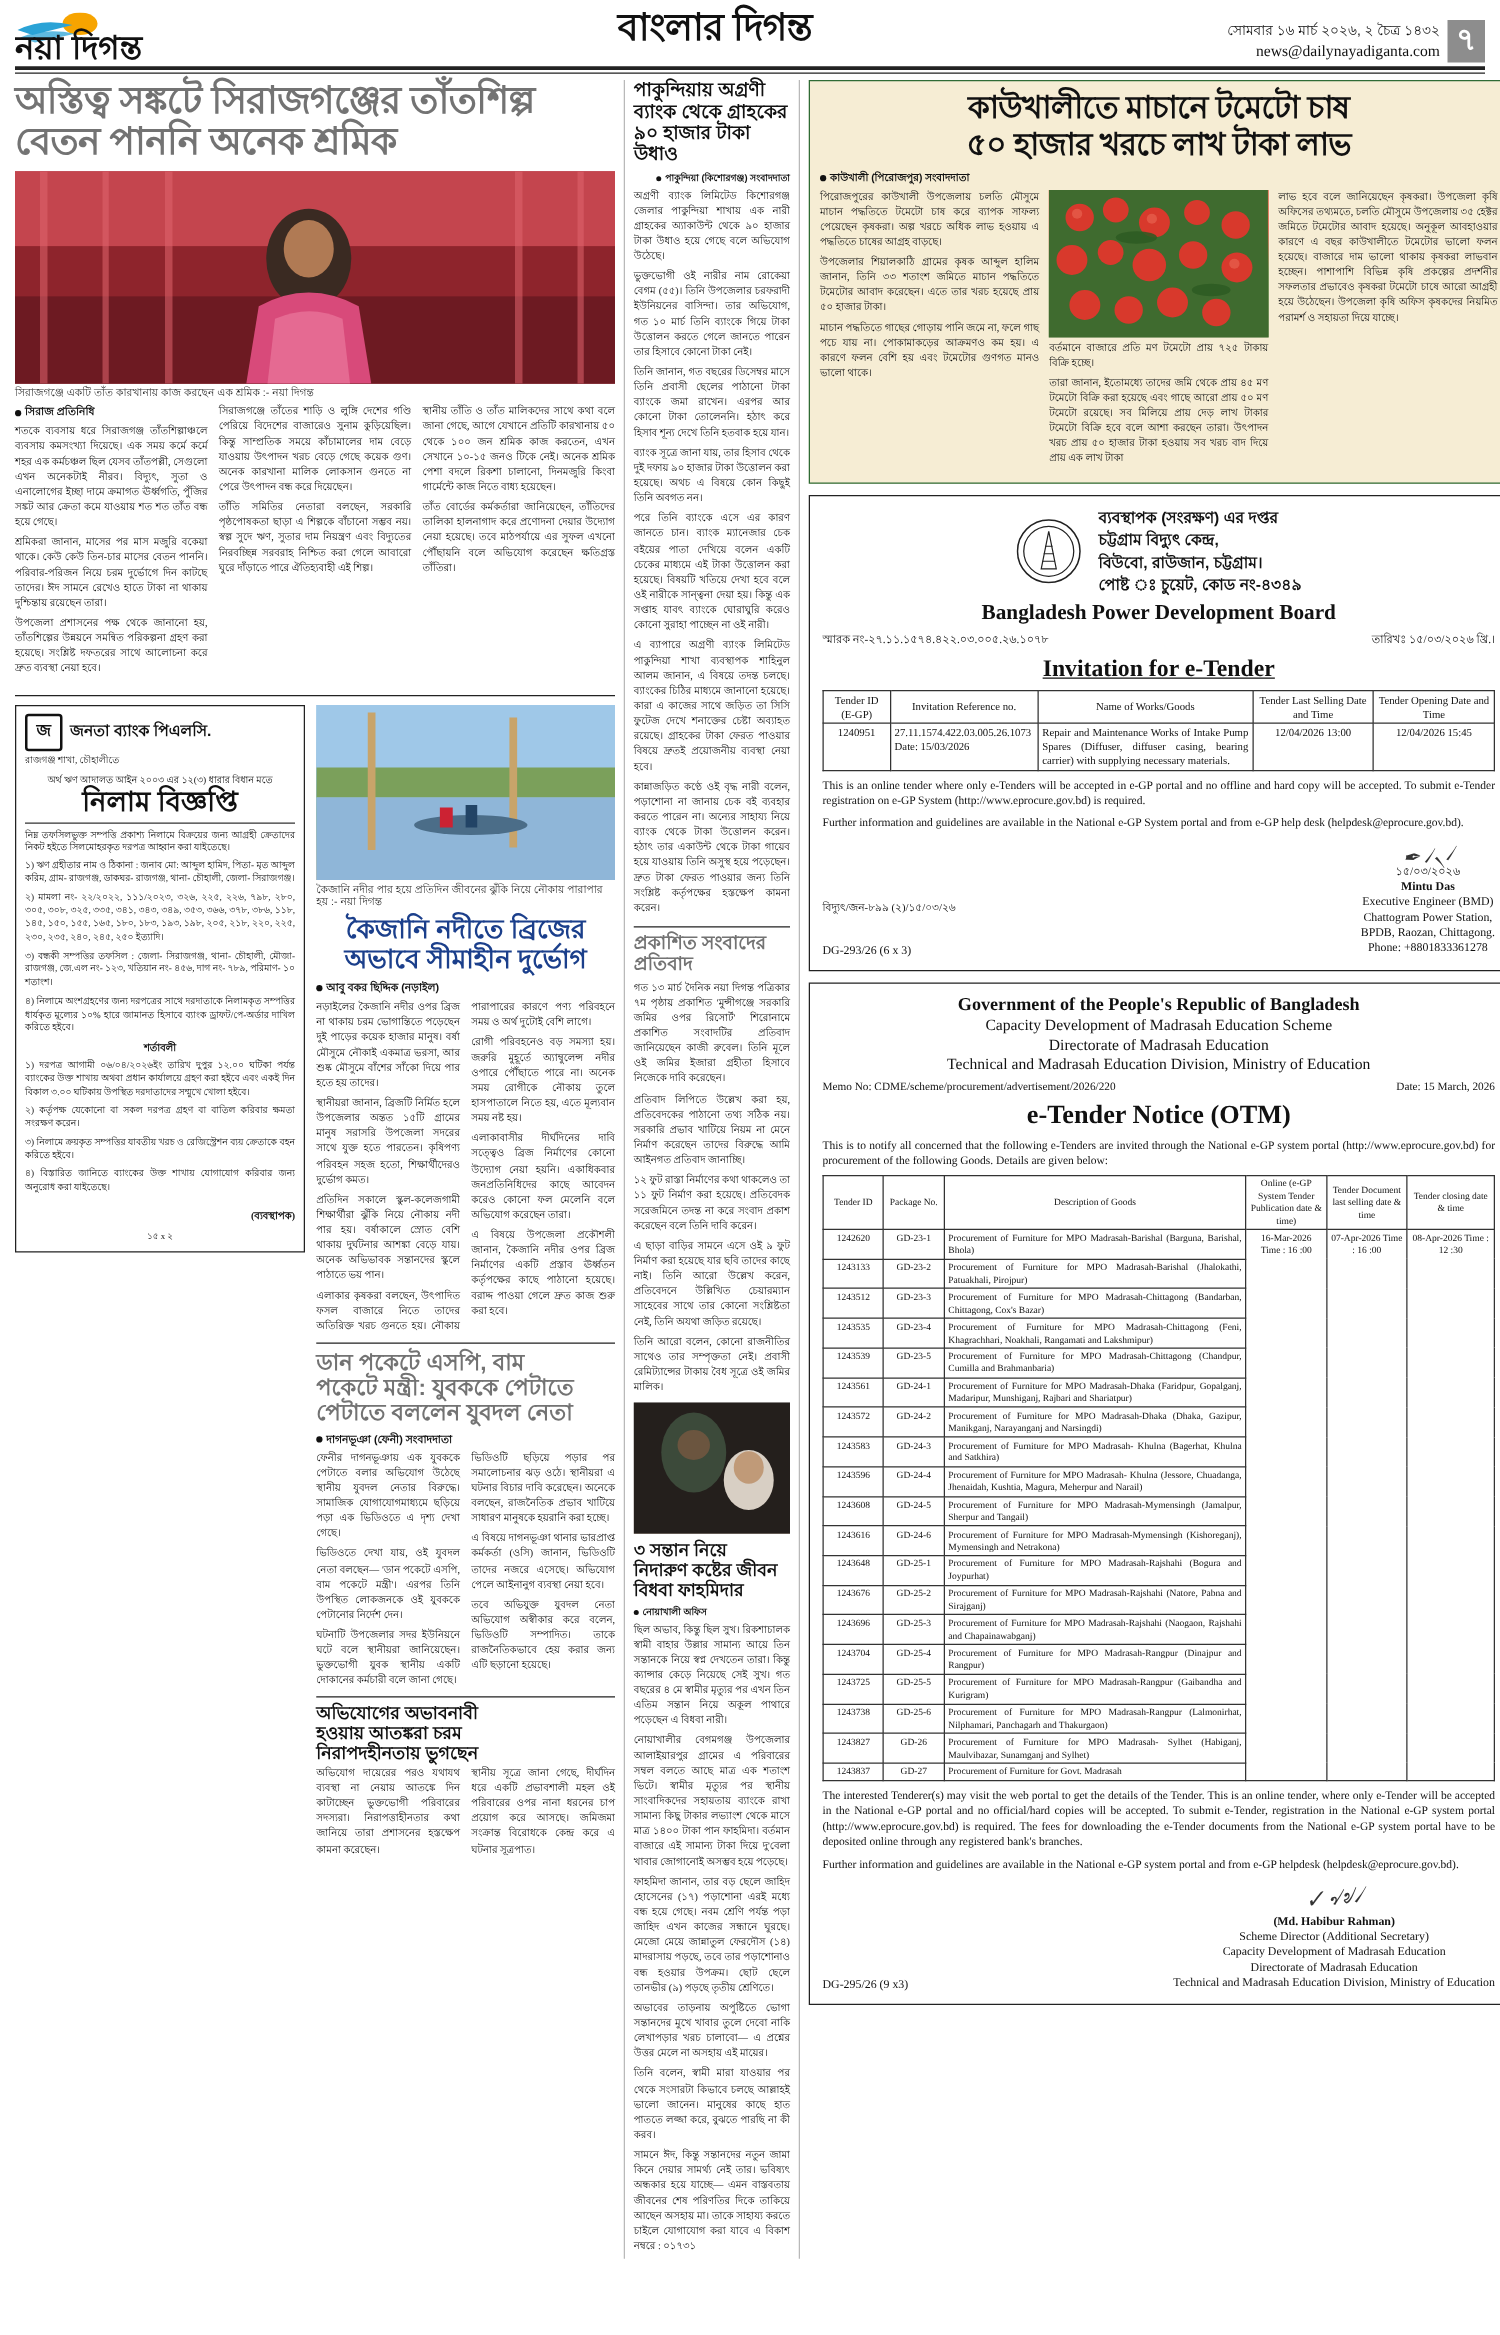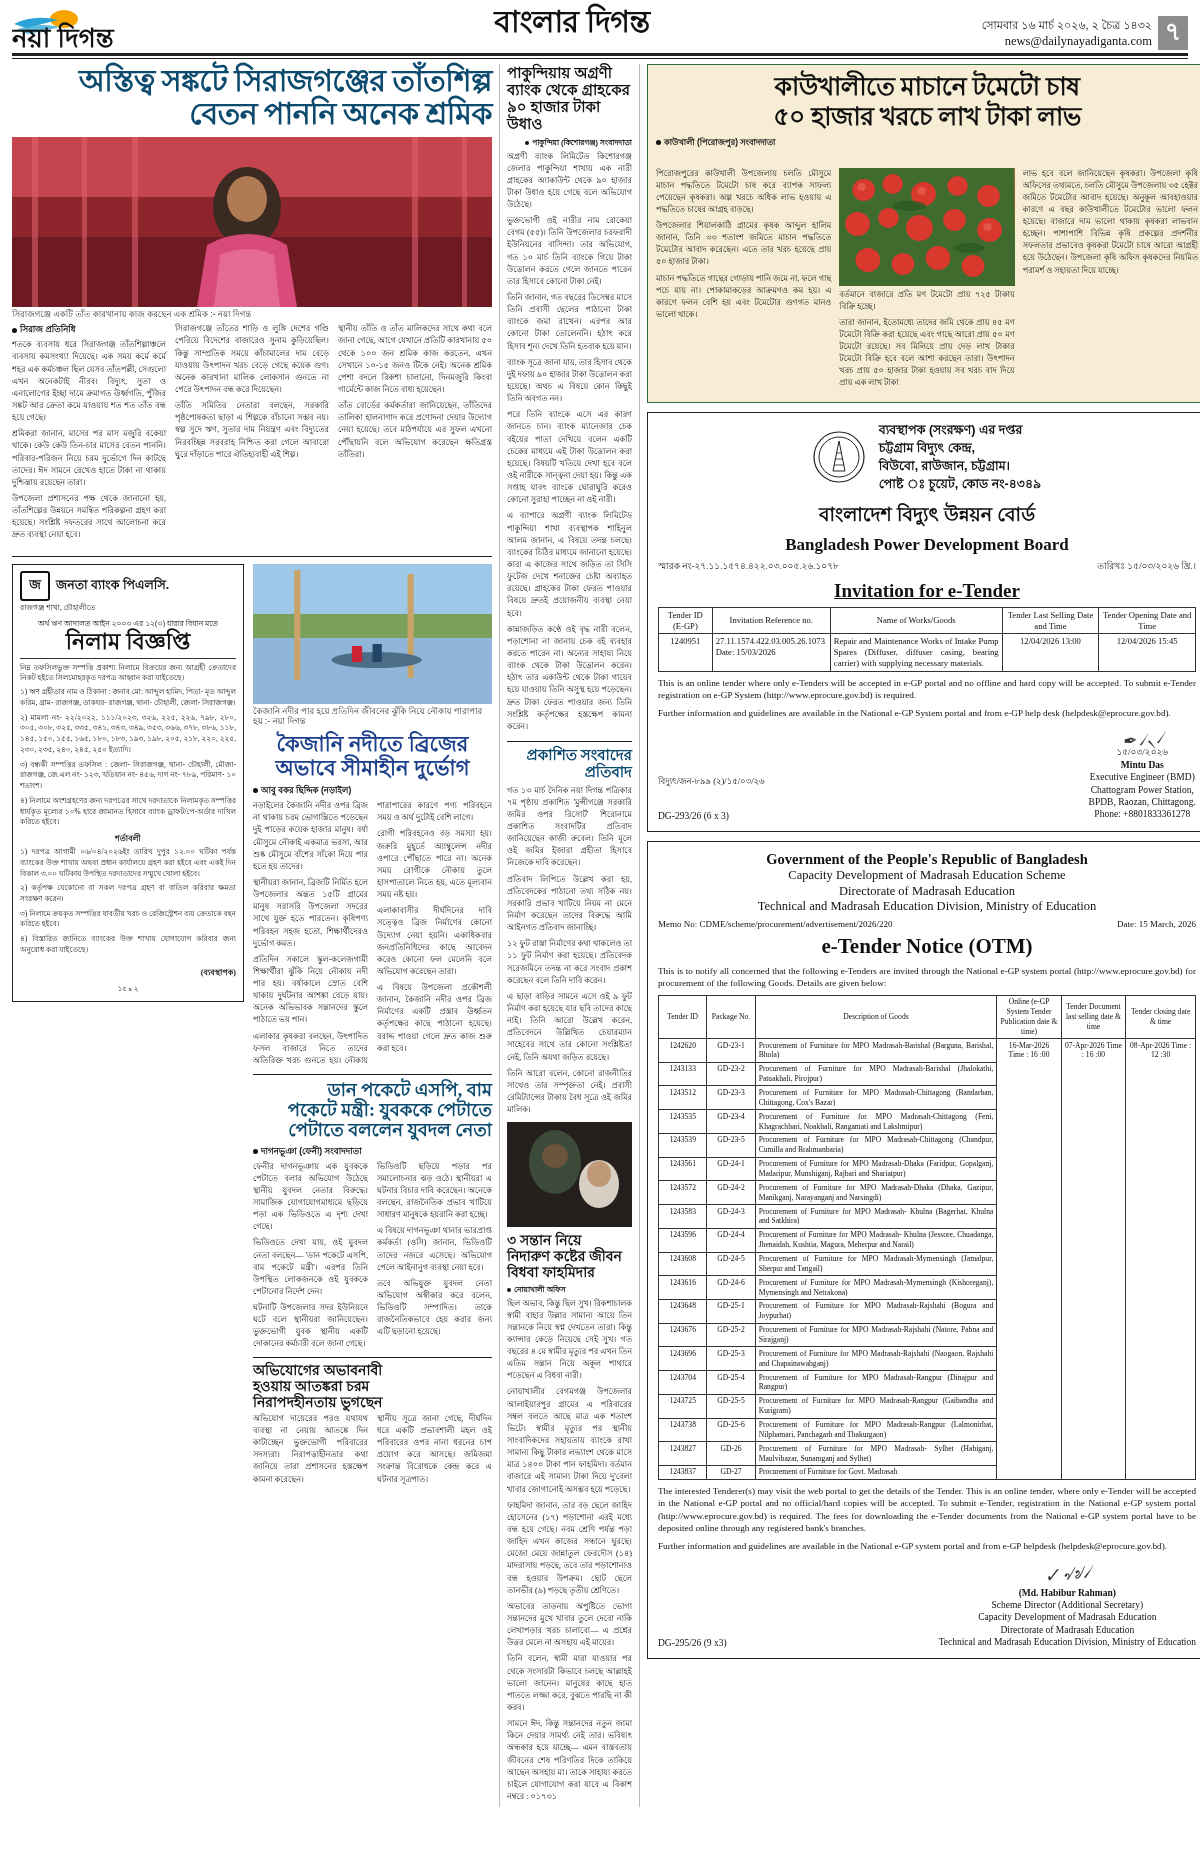--- a/index.html
+++ b/index.html
@@ -18,21 +18,21 @@
   .rule-thick{border-top:3px solid #222;margin-top:3px;}
   .rule-thin{border-top:1px solid #222;margin-top:1.5px;}
 
   
   .cols{display:flex;gap:0;margin-top:5px;}
   .colsep{width:1px;background:#b9b9b9;margin:0 7px;flex:0 0 1px;}
   .zoneA{width:480px;flex:0 0 480px;}
   .zoneB{width:125px;flex:0 0 125px;}
   .zoneC{width:560px;flex:0 0 560px;}
 
-  .hl-red{color:#0c4a6e;font-family:Liberation Serif, serif;font-weight:bold;text-align:right;line-height:1.12;}
+  .hl-red{color:#737373;font-family:Liberation Sans, sans-serif;font-weight:bold;text-align:left;line-height:1.12;}
   .hl-main{font-size:30px;letter-spacing:-.5px;}
   .hl-blue{color:#1b3f8b;font-family:"Liberation Sans",sans-serif;font-weight:bold;text-align:center;line-height:1.15;}
   .hl-black{font-family:"Liberation Sans",sans-serif;font-weight:bold;line-height:1.15;color:#111;}
 
   .photo{width:100%;background:#b8a898;position:relative;overflow:hidden;}
   .cap{font-size:8.5px;color:#333;padding:2px 0 0;line-height:1.25;font-family:"Liberation Sans",sans-serif;}
 
   .body2{column-count:2;column-gap:9px;column-rule:0;font-size:8.1px;line-height:1.5;text-align:justify;}
   .body1{font-size:8.1px;line-height:1.5;text-align:justify;}
   .byline{font-size:8.6px;font-weight:bold;font-family:"Liberation Sans",sans-serif;margin-bottom:2px;}
@@ -289,21 +289,21 @@
     </div>
 
     <div class="colsep"></div>
 
     <div class="zoneC">
 
       <div class="tomato">
         <div class="tomato-hl">কাউখালীতে মাচানে টমেটো চাষ</div>
         <div class="tomato-hl">৫০ হাজার খরচে লাখ টাকা লাভ</div>
         <div class="byline" style="margin-top:5px;font-size:8.2px;"><span class="dot"></span><span>কাউখালী (পিরোজপুর) সংবাদদাতা</span></div>
-        <div style="display:flex;gap:8px;margin-top:19px;">
+        <div style="display:flex;gap:8px;margin-top:3px;">
           <div style="flex:1 1 0;">
             <div class="body1">
               <p>পিরোজপুরের কাউখালী উপজেলায় চলতি মৌসুমে মাচান পদ্ধতিতে টমেটো চাষ করে ব্যাপক সাফল্য পেয়েছেন কৃষকরা। অল্প খরচে অধিক লাভ হওয়ায় এ পদ্ধতিতে চাষের আগ্রহ বাড়ছে।</p>
               <p>উপজেলার শিয়ালকাঠি গ্রামের কৃষক আব্দুল হালিম জানান, তিনি ৩৩ শতাংশ জমিতে মাচান পদ্ধতিতে টমেটোর আবাদ করেছেন। এতে তার খরচ হয়েছে প্রায় ৫০ হাজার টাকা।</p>
               <p>মাচান পদ্ধতিতে গাছের গোড়ায় পানি জমে না, ফলে গাছ পচে যায় না। পোকামাকড়ের আক্রমণও কম হয়। এ কারণে ফলন বেশি হয় এবং টমেটোর গুণগত মানও ভালো থাকে।</p>
             </div>
           </div>
           <div style="flex:1 1 0;">
             <div class="photo g3 imgph" style="height:118px;">
               <svg width="100%" height="118" viewBox="0 0 170 118" preserveAspectRatio="none">
@@ -358,21 +358,20 @@
             <line x1="22" y1="28" x2="30" y2="28" stroke="#222" stroke-width=".8"></line>
             <line x1="23" y1="22" x2="29" y2="22" stroke="#222" stroke-width=".8"></line>
           </svg>
           <div class="t-bn" style="font-size:12.5px;line-height:1.45;text-align:left;">
             <div>ব্যবস্থাপক (সংরক্ষণ) এর দপ্তর</div>
             <div>চট্টগ্রাম বিদ্যুৎ কেন্দ্র,</div>
             <div>বিউবো, রাউজান, চট্টগ্রাম।</div>
             <div>পোষ্ট ঃ চুয়েট, কোড নং-৪৩৪৯</div>
           </div>
         </div>
-        <div class="t-bn t-center" style="font-size:19px;margin-top:7px;">বাংলাদেশ বিদ্যুৎ উন্নয়ন বোর্ড</div>
         <div class="t-center" style="font-size:17px;font-weight:bold;margin-top:3px;">Bangladesh Power Development Board</div>
         <div class="memo-row">
           <span>স্মারক নং-২৭.১১.১৫৭৪.৪২২.০৩.০০৫.২৬.১০৭৮</span>
           <span>তারিখঃ ১৫/০৩/২০২৬ খ্রি.।</span>
         </div>
         <div class="big-ul">Invitation for e-Tender</div>
 
         <table>
           <thead>
             <tr>

